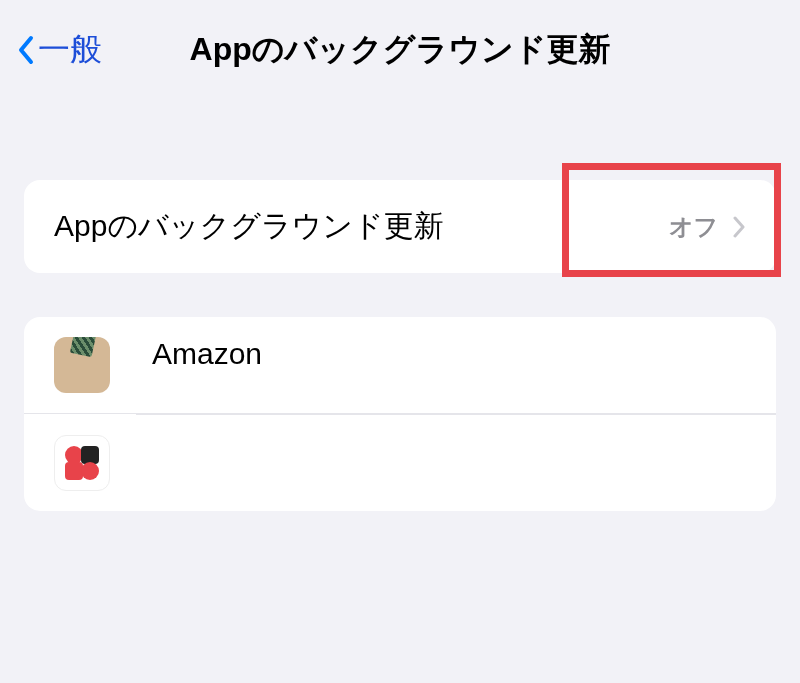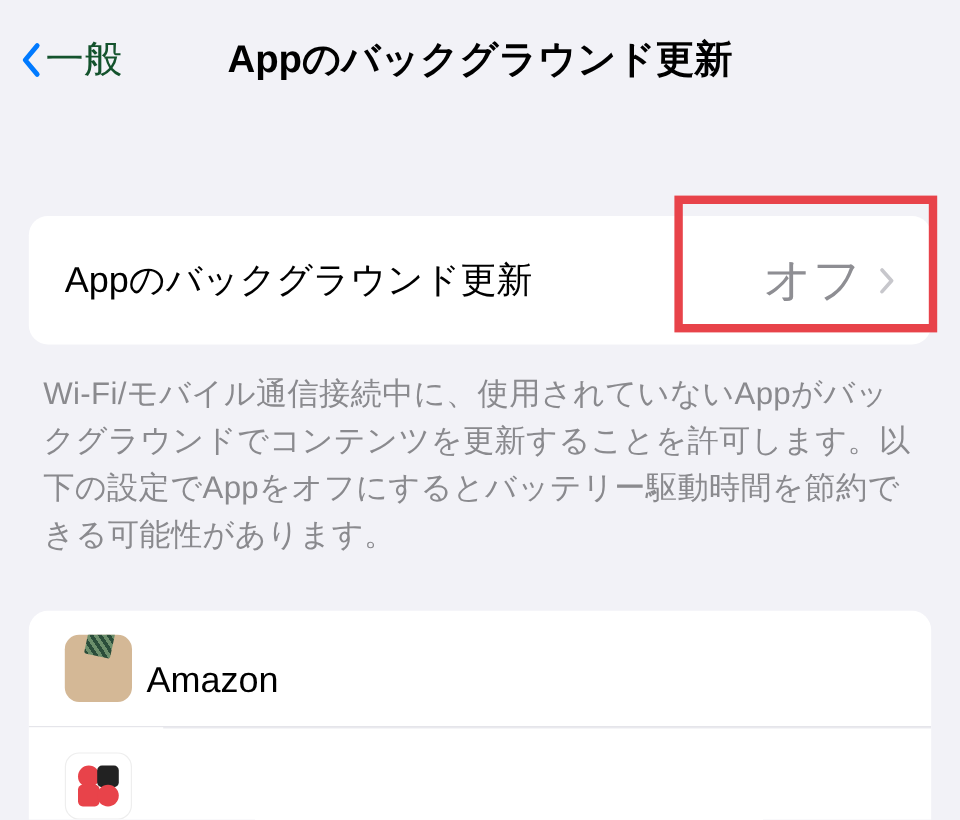--- a/index.html
+++ b/index.html
@@ -18,21 +18,21 @@
     .nav-bar {
       height: 100px;
       display: flex;
       align-items: center;
       padding: 0 16px;
       position: relative;
     }
     .back-btn {
       display: flex;
       align-items: center;
-      color: #14532d;
+      color: #1d4ed8;
       font-size: 32px;
       gap: 2px;
       cursor: pointer;
     }
     .back-chevron {
       width: 20px;
       height: 34px;
       display: flex;
       align-items: center;
       justify-content: center;
@@ -67,23 +67,23 @@
       font-size: 30px;
       color: #000;
       font-weight: 400;
     }
     .cell-right {
       display: flex;
       align-items: center;
       gap: 14px;
     }
     .cell-value {
-      font-size: 40px;
+      font-size: 24px;
       color: #8e8e93;
-      font-weight: 400;
+      font-weight: 700;
     }
     .chevron-right {
       width: 14px;
       height: 22px;
       display: flex;
       align-items: center;
     }
     .chevron-right svg {
       width: 14px;
       height: 22px;
@@ -105,23 +105,23 @@
       letter-spacing: 0.3px;
     }
     .app-list {
       background: #fff;
       border-radius: 16px;
       margin: 44px 24px 0;
       overflow: hidden;
     }
     .app-row {
       display: flex;
-      align-items: flex-end;
+      align-items: flex-start;
       padding: 20px 30px;
-      gap: 12px;
+      gap: 42px;
       border-bottom: 1px solid #e5e5ea;
     }
     .app-row:last-child {
       border-bottom: none;
     }
     .app-icon {
       width: 56px;
       height: 56px;
       border-radius: 12px;
       flex-shrink: 0;
@@ -201,21 +201,20 @@
     <span class="cell-right">
       <span class="cell-value">オフ</span>
       <span class="chevron-right">
         <svg viewBox="0 0 14 22" fill="none">
           <path d="M3 2 L11 11 L3 20" stroke="#c7c7cc" stroke-width="3" stroke-linecap="round" stroke-linejoin="round"></path>
         </svg>
       </span>
     </span>
   </div>
   <div class="highlight-box"></div>
-  <div class="footer-text">Wi-Fi/モバイル通信接続中に、使用されていないAppがバックグラウンドでコンテンツを更新することを許可します。以下の設定でAppをオフにするとバッテリー駆動時間を節約できる可能性があります。</div>
 </div>
 
 <div class="app-list">
   <div class="app-row">
     <div class="app-icon amazon-icon">
       <div class="amazon-tape"></div>
     </div>
     <span class="app-name">Amazon</span>
   </div>
   <hr>

